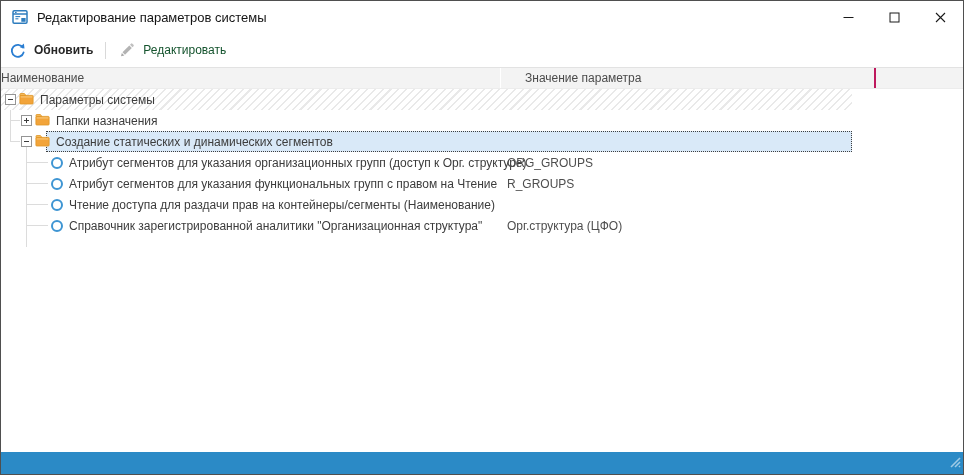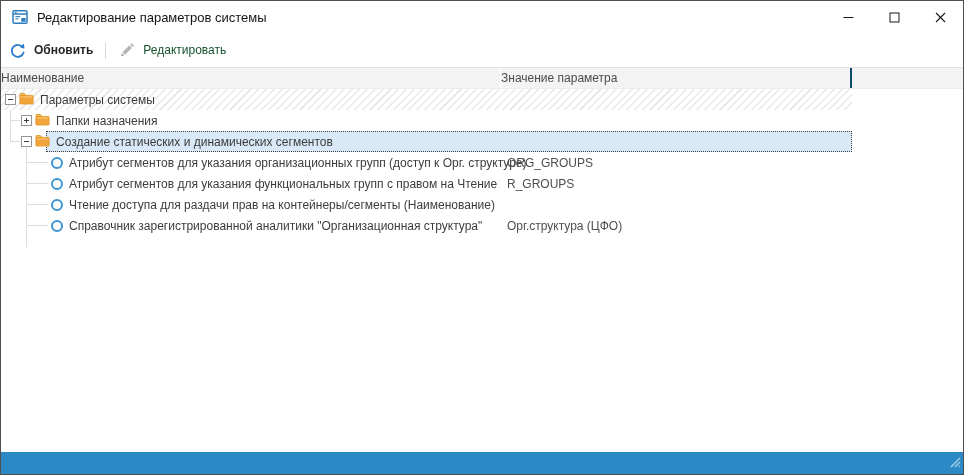--- a/index.html
+++ b/index.html
@@ -17,21 +17,21 @@
   .win-btn{width:46px;height:100%;display:flex;align-items:center;justify-content:center;cursor:default;}
   
   .toolbar{height:34px;display:flex;align-items:center;padding-left:8px;background:#fff;}
   .tb-btn{display:flex;align-items:center;gap:8px;font-size:12px;color:#262626;font-weight:600;}
   .tb-btn.disabled{color:#14532d;font-weight:400;}
   .tb-sep{width:1px;height:17px;background:#d9d9d9;margin:0 12px;}
   
   .grid-header{height:22px;display:flex;background:#f3f3f3;border-top:1px solid #e2e2e2;border-bottom:1px solid #ececec;}
   .gh-cell{font-size:12px;color:#4b4b4b;display:flex;align-items:center;white-space:nowrap;overflow:hidden;}
   .gh-name{width:500px;border-right:1px solid #fff;}
-  .gh-value{width:351px;border-right:2px solid #0c4a6e;}
+  .gh-value{width:351px;border-right:2px solid #be185d;margin-left:24px;}
   .gh-filler{flex:1;}
   
   .grid-body{position:relative;background:#fff;height:363px;overflow:hidden;}
   .conn{position:absolute;background:#dcdcdc;z-index:0;}
   .row{height:21px;position:relative;}
   .row-band{position:absolute;left:0;top:0;width:851px;height:21px;z-index:0;}
   .row-band.hatch{
     background:repeating-linear-gradient(135deg,#e9e9e9 0px,#e9e9e9 1.5px,#ffffff 1.5px,#ffffff 5.5px);
   }
   .row-band.selected{

